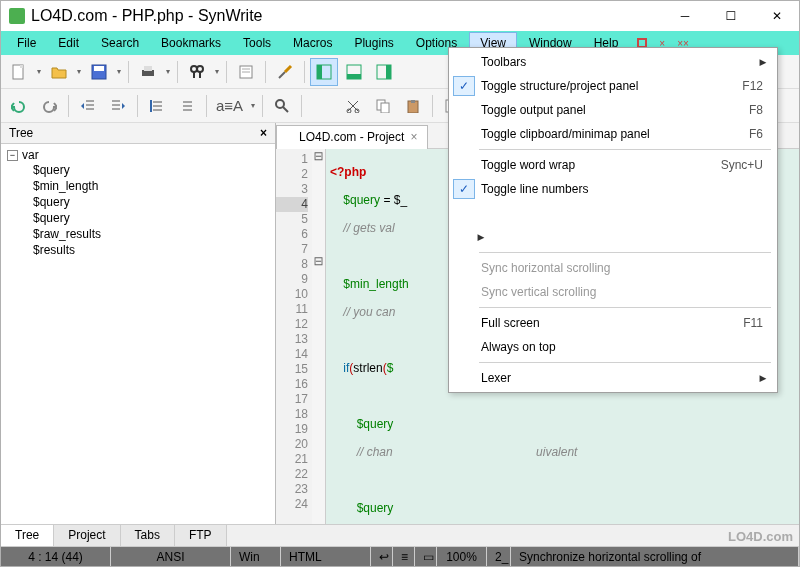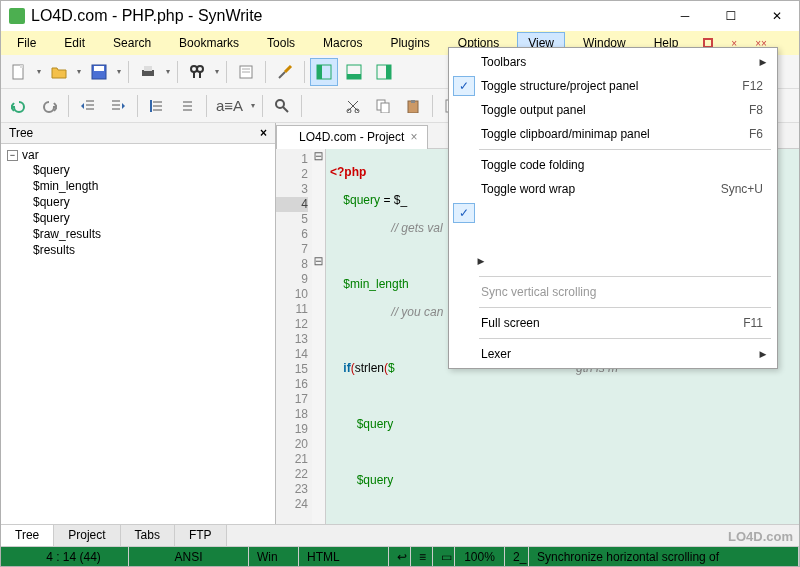--- a/index.html
+++ b/index.html
@@ -6,21 +6,21 @@
 body { width: 800px; height: 567px; overflow: hidden; background: #fff; border: 1px solid #b0b0b0; position: relative; }
 
 
 .titlebar { height: 30px; display: flex; align-items: center; padding: 0 8px; background: #fff; }
 .titlebar .appicon { width: 16px; height: 16px; background: #4caf50; margin-right: 6px; border-radius: 2px; }
 .titlebar .title { flex: 1; font-size: 16px; color: #000; }
 .winbtns { display: flex; gap: 18px; }
 .winbtn { width: 28px; height: 20px; display: flex; align-items: center; justify-content: center; color: #000; }
 
 
-.menubar { height: 24px; display: flex; align-items: center; padding: 0 6px; gap: 8px; background: #fef9c3; }
+.menubar { height: 24px; display: flex; align-items: center; padding: 0 6px; gap: 2px; background: #5eead4; }
 .menuitem { padding: 3px 10px; color: #000; }
 .menuitem.open { background: #d0e7ff; border: 1px solid #7cb5e8; }
 .menubar .colorbtn { margin-left: 4px; padding: 0 3px; display: flex; align-items: center; }
 .colorbtn .sq { width: 10px; height: 10px; border: 2px solid #c44; }
 .colorbtn.tiny { font-size: 10px; color: #c44; }
 
 
 .toolbar { height: 34px; display: flex; align-items: center; padding: 0 4px; gap: 2px; background: #f5f5f5; border-bottom: 1px solid #ddd; }
 .tbtn { width: 28px; height: 28px; display: flex; align-items: center; justify-content: center; border: 1px solid transparent; }
 .tbtn.active { background: #d0e7ff; border: 1px solid #7cb5e8; }
@@ -49,31 +49,31 @@
 .gutter { width: 36px; background: #f2f2f2; color: #888; text-align: right; padding: 3px 4px 0 0; font-family: Consolas, monospace; font-size: 11px; }
 .gutter div { height: 15px; line-height: 15px; }
 .gutter .hl { background: #d6d6d6; color: #444; }
 .foldcol { width: 14px; background: #f5f5f5; border-right: 1px solid #ccc; font-family: Consolas, monospace; font-size: 10px; color: #666; }
 .foldcol div { height: 15px; text-align: center; line-height: 15px; }
 .code { flex: 1; font-family: Consolas, monospace; font-size: 11px; padding: 3px 0 0 4px; white-space: pre; overflow: hidden; }
 .code .ln { height: 15px; line-height: 15px; }
 .k-tag { color: #c00; font-weight: bold; }
 .k-var { color: #008000; }
 .k-op { color: #b00; }
-.k-cmt { color: #888; font-style: italic; margin-left: 48px; }
-.k-kw { color: #0369a1; font-weight: bold; }
+.k-cmt { color: #888; font-style: italic; }
+.k-kw { color: #0369a1; font-weight: normal; }
 .k-func { color: #000; }
 
 
 .bottomtabs { position: absolute; bottom: 20px; left: 0; right: 0; height: 22px; display: flex; background: #f0f0f0; border-top: 1px solid #ccc; }
 .btab { padding: 3px 14px; border-right: 1px solid #ccc; background: #e8e8e8; }
 .btab.sel { background: #fff; }
 
 
-.statusbar { position: absolute; bottom: 0; left: 0; right: 0; height: 20px; display: flex; align-items: center; background: #15803d; border-top: 1px solid #ccc; font-size: 11px; padding-left: 18px; }
+.statusbar { position: absolute; bottom: 0; left: 0; right: 0; height: 20px; display: flex; align-items: center; background: #737373; border-top: 1px solid #ccc; font-size: 11px; }
 .scell { padding: 0 8px; border-right: 1px solid #ccc; height: 100%; display: flex; align-items: center; }
 .scell.flex { flex: 1; }
 .sbtn { width: 22px; text-align: center; }
 .watermark { position: absolute; right: 6px; bottom: 22px; color: #aaa; font-size: 13px; font-weight: bold; pointer-events: none; }
 
 
 .dropdown { position: absolute; top: 46px; left: 447px; width: 330px; background: #fff; border: 1px solid #a0a0a0; box-shadow: 2px 2px 6px rgba(0,0,0,0.2); padding: 2px; z-index: 100; }
 .dditem { display: flex; align-items: center; height: 24px; padding: 0 6px 0 2px; }
 .dditem.disabled { color: #999; }
 .ddcheck { width: 22px; height: 20px; display: flex; align-items: center; justify-content: center; }
@@ -373,20 +373,21 @@
 <div class="ln"><span class="k-tag">&lt;?php</span></div>
 <div class="ln">    <span class="k-var">$query</span><span> = $_</span></div>
 <div class="ln">    <span class="k-cmt">// gets val</span></div>
 <div class="ln"></div>
 <div class="ln">    <span class="k-var">$min_length</span></div>
 <div class="ln">    <span class="k-cmt">// you can</span>                                          <span class="k-cmt">want</span></div>
 <div class="ln"></div>
 <div class="ln">    <span class="k-kw">if</span><span class="k-op">(</span><span class="k-func">strlen</span><span class="k-op">(</span><span class="k-var">$</span>                                        <span class="k-cmt">gth is m</span></div>
 <div class="ln"></div>
 <div class="ln">        <span class="k-var">$query</span></div>
+<div class="ln">        <span class="k-cmt">// chan</span>                                           <span class="k-cmt">uivalent</span></div>
 <div class="ln"></div>
 <div class="ln">        <span class="k-var">$query</span></div>
 
 
 
 
 
 
 
 
@@ -435,48 +436,53 @@
       <div class="ddshort">F8</div>
     </div>
     <div class="dditem">
       <div class="ddcheck"></div>
       <div class="ddlabel">Toggle clipboard/minimap panel</div>
       <div class="ddshort">F6</div>
     </div>
     <div class="ddsep"></div>
     <div class="dditem">
       <div class="ddcheck"></div>
-      <div class="ddlabel">Toggle code folding</div>
-    </div>
-    <div class="dditem">
-      <div class="ddcheck"></div>
       <div class="ddlabel">Toggle word wrap</div>
       <div class="ddshort">Sync+U</div>
     </div>
     <div class="dditem">
       <div class="ddcheck on">✓</div>
+      <div class="ddlabel">Toggle line numbers</div>
     </div>
     <div class="dditem">
       <div class="ddcheck"></div>
     </div>
     <div class="dditem">
       <div class="ddcheck"></div>
       <div class="ddarrow">▶</div>
     </div>
     <div class="ddsep"></div>
     <div class="dditem disabled">
       <div class="ddcheck"></div>
+      <div class="ddlabel">Sync horizontal scrolling</div>
+    </div>
+    <div class="dditem disabled">
+      <div class="ddcheck"></div>
       <div class="ddlabel">Sync vertical scrolling</div>
     </div>
     <div class="ddsep"></div>
     <div class="dditem">
       <div class="ddcheck"></div>
       <div class="ddlabel">Full screen</div>
       <div class="ddshort">F11</div>
     </div>
+    <div class="dditem">
+      <div class="ddcheck"></div>
+      <div class="ddlabel">Always on top</div>
+    </div>
     <div class="ddsep"></div>
     <div class="dditem">
       <div class="ddcheck"></div>
       <div class="ddlabel">Lexer</div>
       <div class="ddarrow">▶</div>
     </div>
   </div>
 
 <div class="watermark">LO4D.com</div>
 

